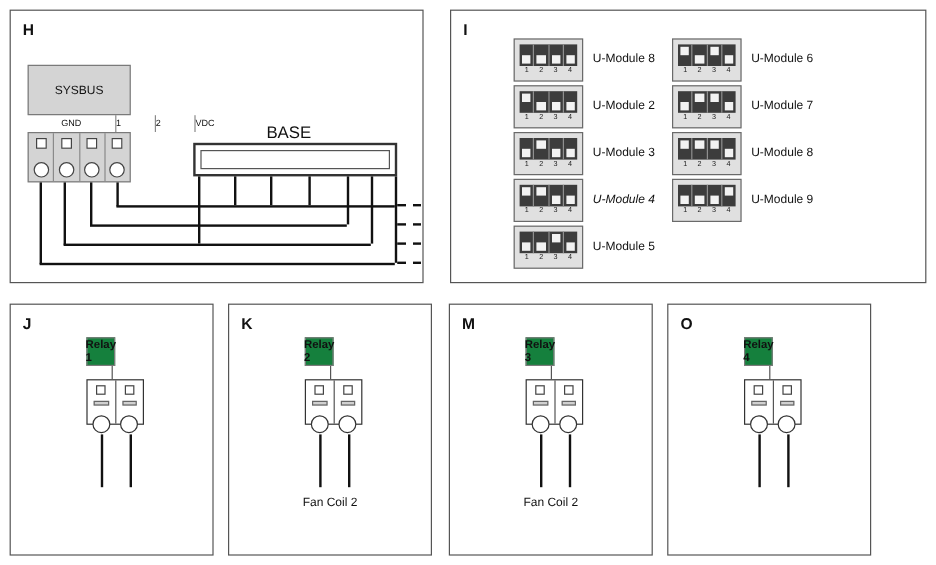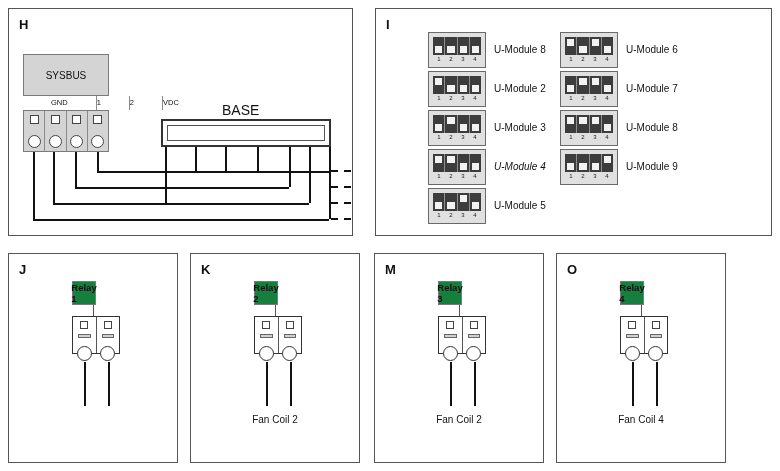--- a/index.html
+++ b/index.html
@@ -633,14 +633,13 @@
       <span class="ci"></span>
     </div>
     <div class="rt-cell">
       <span class="sq"></span>
       <span class="bar"></span>
       <span class="ci"></span>
     </div>
   </div>
   <div class="fan-wire" style="left:75px; top:108px; height:44px;"></div>
   <div class="fan-wire" style="left:99px; top:108px; height:44px;"></div>
-  <div class="fan-label">Fan Coil 4</div>
 </div>
 
 </body></html>

